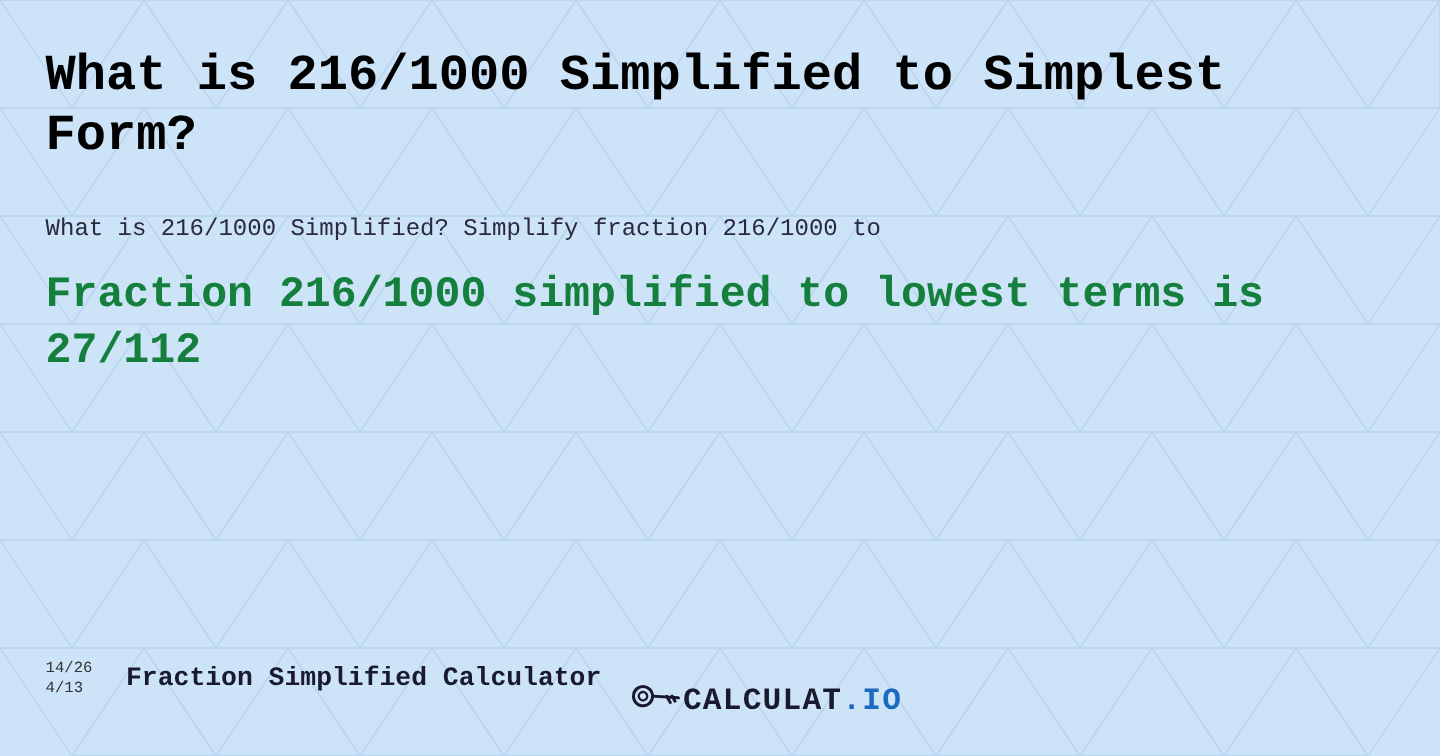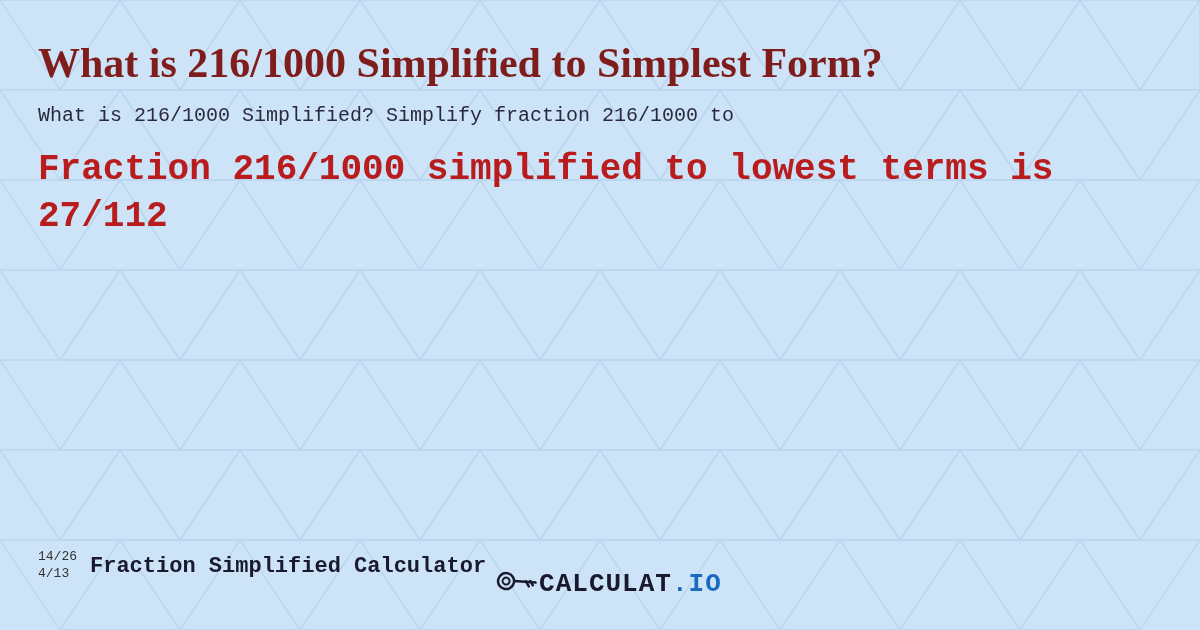--- a/index.html
+++ b/index.html
@@ -38,50 +38,50 @@
       justify-content: space-between;
     }
 
     .main-section {
       flex: 1;
     }
 
     .page-title {
       font-size: 42px;
       font-weight: 900;
-      color: #7f1d1d;
+      color: #000000;
       line-height: 1.2;
-      margin-bottom: 11px;
-      font-family: Liberation Serif, serif;
+      margin-bottom: 36px;
+      font-family: Liberation Mono, monospace;
     }
 
     .description {
       font-size: 20px;
       color: #2a2a3e;
       line-height: 1.65;
       font-family: 'Courier New', Courier, monospace;
       margin-bottom: 15px;
     }
 
     .result-section {
       margin-top: 10px;
     }
 
     .result-text {
       font-size: 36px;
       font-weight: 900;
-      color: #b91c1c;
+      color: #15803d;
       line-height: 1.3;
       font-family: 'Courier New', Courier, monospace;
     }
 
     .footer {
       display: flex;
       align-items: center;
-      gap: 13px;
+      gap: 28px;
       margin-top: 18px;
     }
 
     .footer-fractions {
       display: flex;
       flex-direction: column;
       font-size: 13px;
       font-family: 'Courier New', Courier, monospace;
       color: #333;
       line-height: 1.3;

